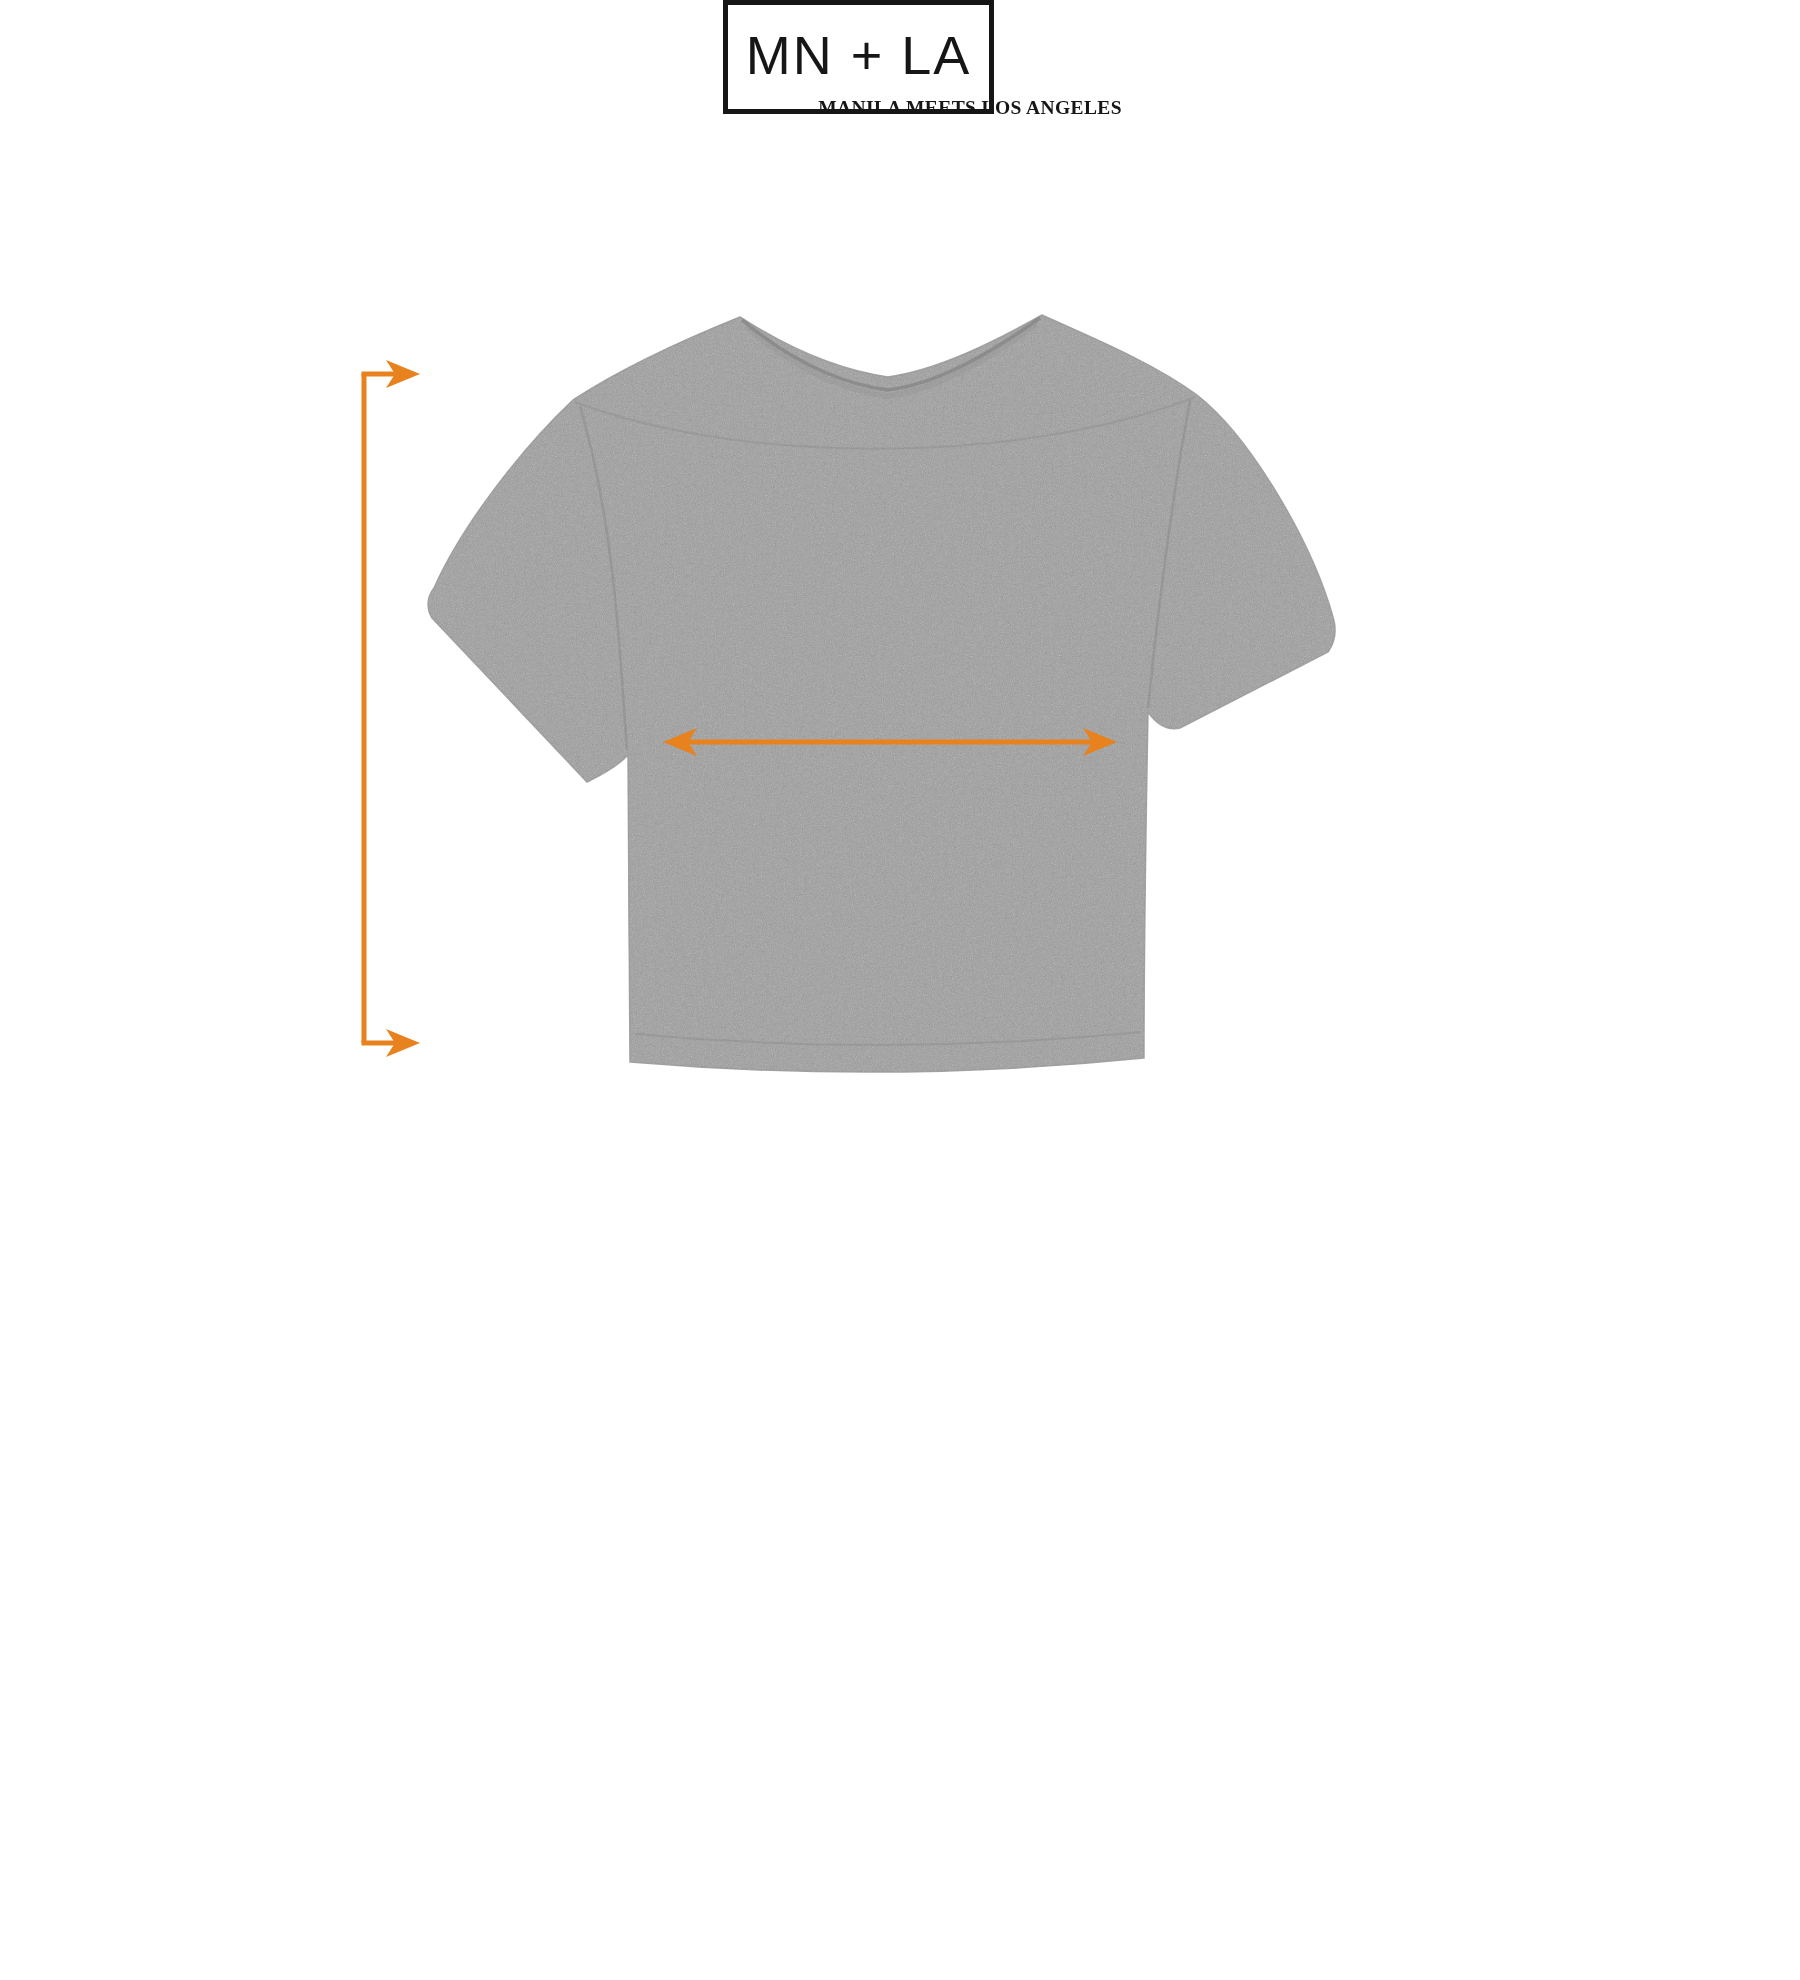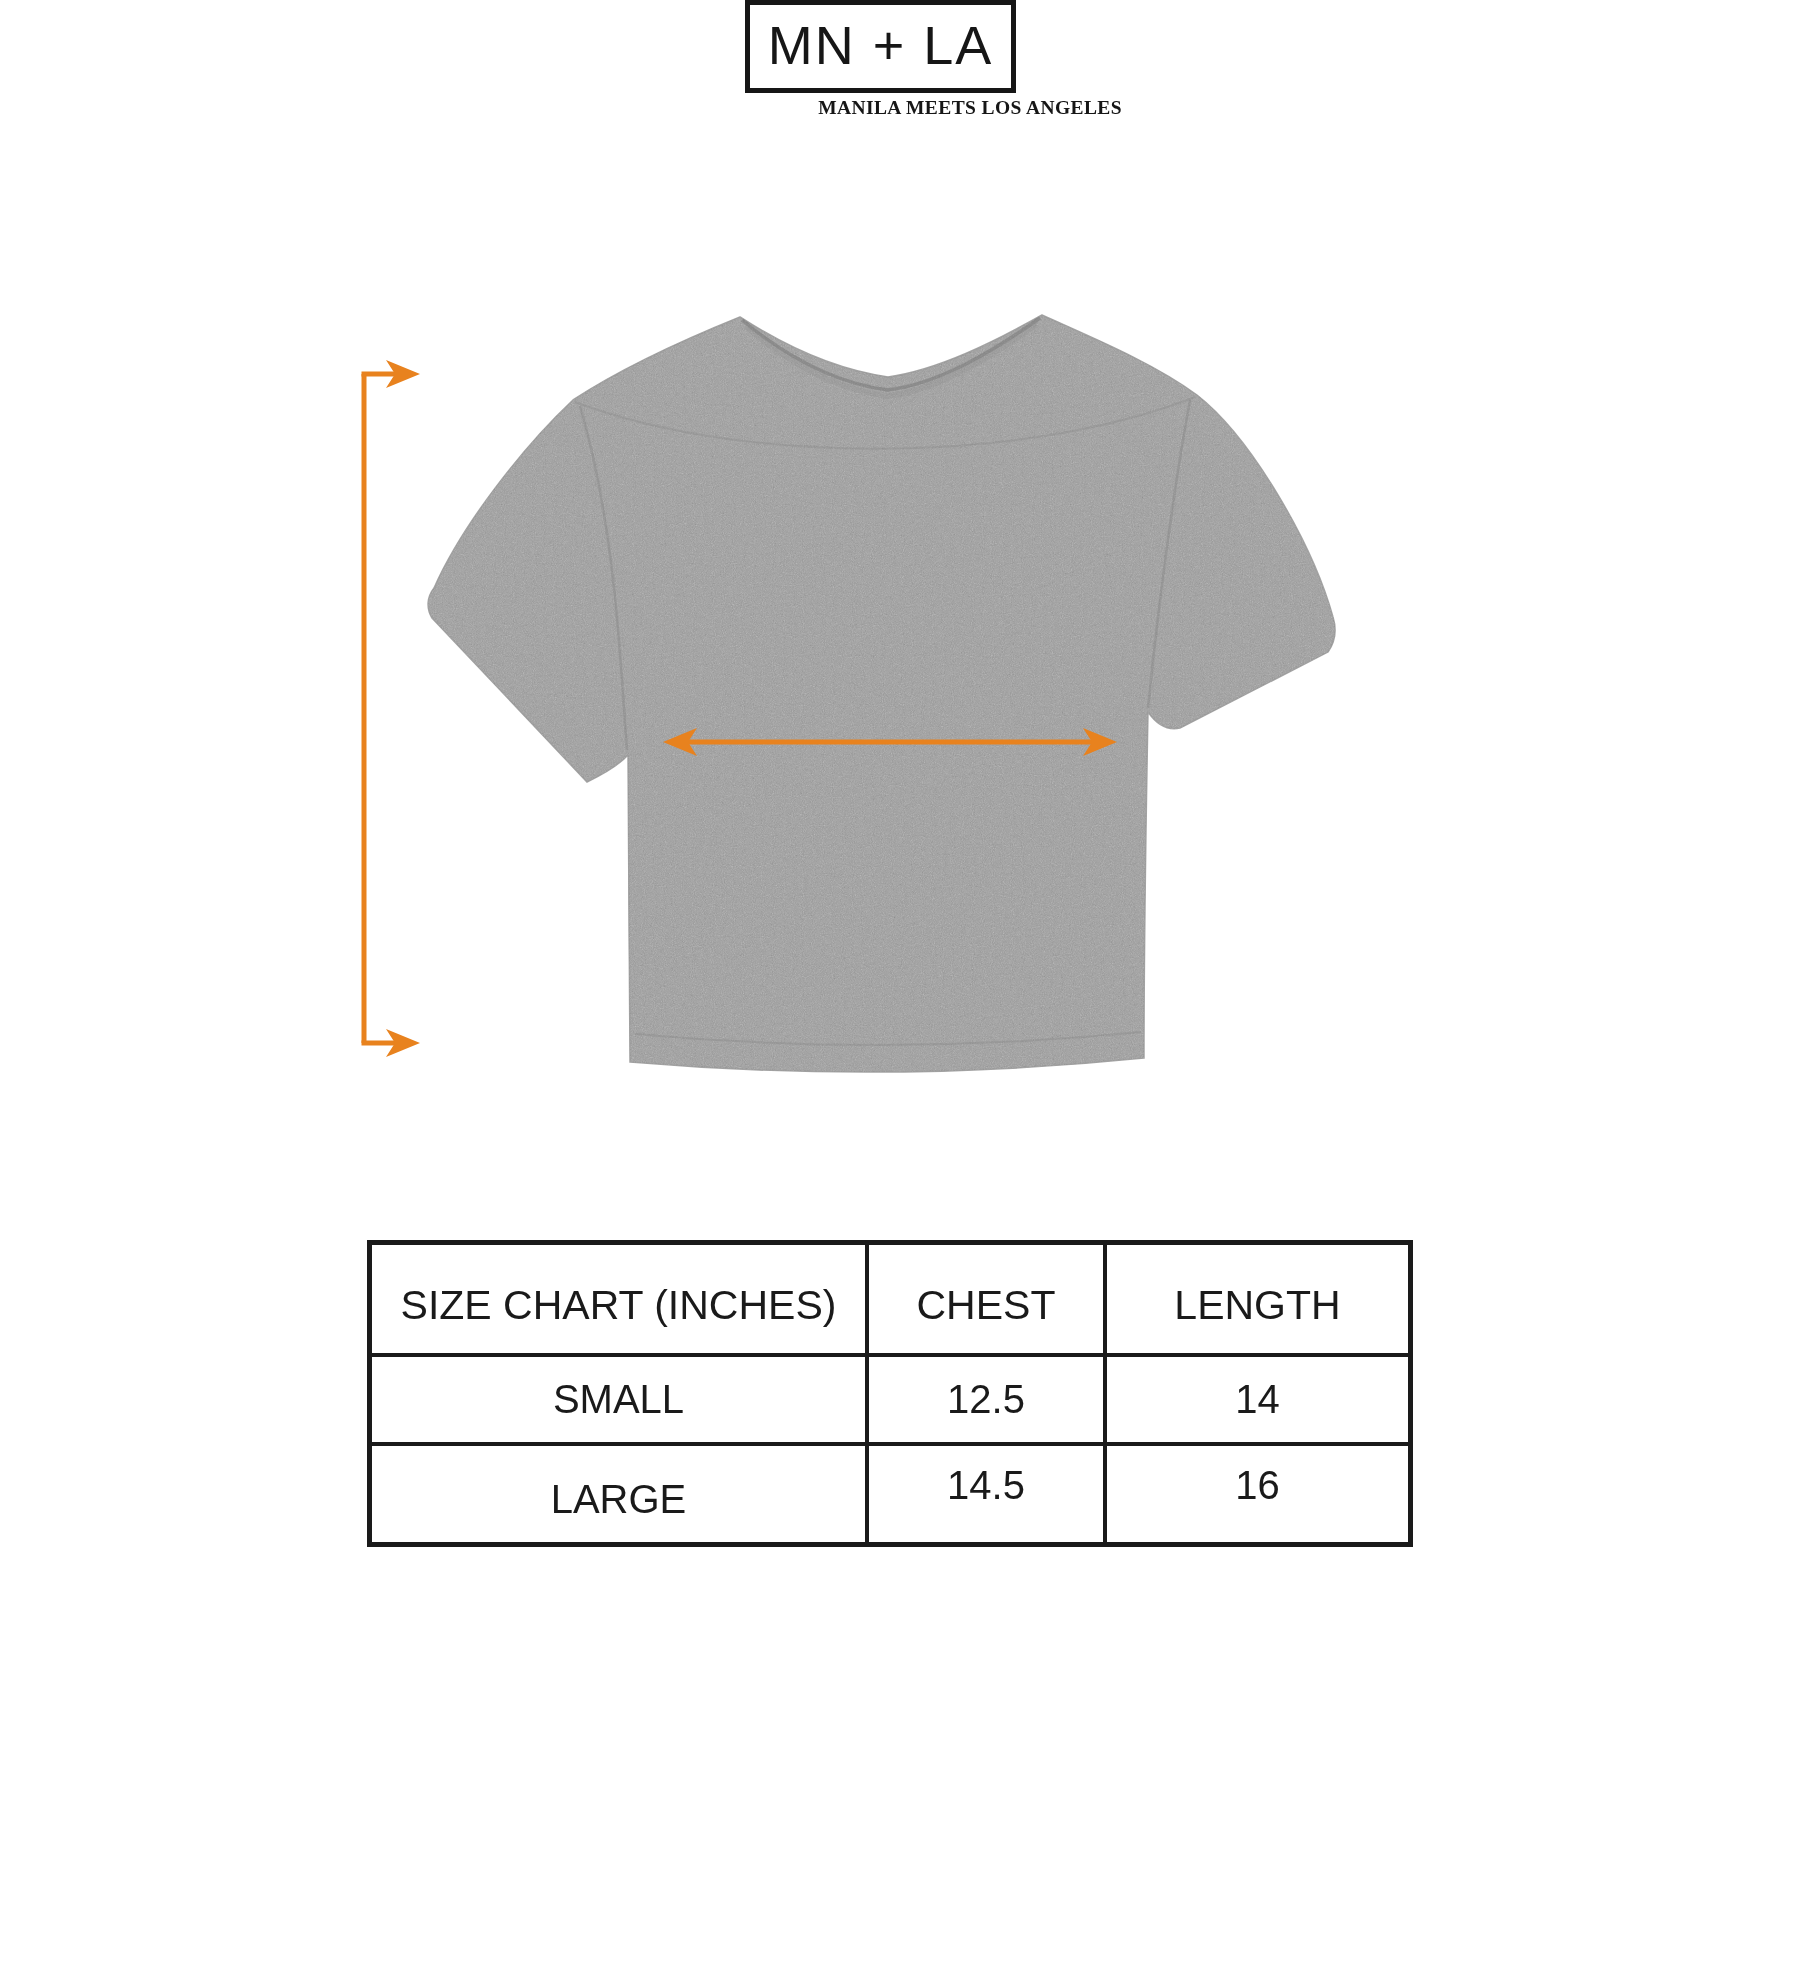--- a/index.html
+++ b/index.html
@@ -10,24 +10,24 @@
     position: relative;
     width: 1800px;
     height: 1980px;
     background: #ffffff;
     overflow: hidden;
   }
 
   
   .logo-box {
     position: absolute;
-    left: 745px;
+    left: 723px;
     top: 0;
     width: 271px;
-    height: 93px;
+    height: 114px;
     border: 5px solid #161616;
     display: flex;
     align-items: center;
     justify-content: center;
   }
   .logo-text {
     font-family: "Liberation Sans", sans-serif;
     font-size: 54px;
     letter-spacing: 2px;
     color: #161616;
@@ -188,27 +188,14 @@
       <polygon points="80,703 46,689 55,703 46,717" fill="#E8821E"></polygon>
     </g>
 
     <g>
       <line x1="345" y1="402" x2="755" y2="402" stroke="#E8821E"></line>
       <polygon points="323,402 357,388 348,402 357,416" fill="#E8821E"></polygon>
       <polygon points="777,402 743,388 752,402 743,416" fill="#E8821E"></polygon>
     </g>
   </svg>
 
-  <div class="size-table">
-    <div class="cell col-a head">SIZE CHART (INCHES)</div>
-    <div class="cell col-b head">CHEST</div>
-    <div class="cell col-c head">LENGTH</div>
-
-    <div class="cell col-a">SMALL</div>
-    <div class="cell col-b">12.5</div>
-    <div class="cell col-c">14</div>
-
-    <div class="cell col-a lowered">LARGE</div>
-    <div class="cell col-b raised">14.5</div>
-    <div class="cell col-c raised">16</div>
-  </div>
 
 </div>
 
 </body></html>

